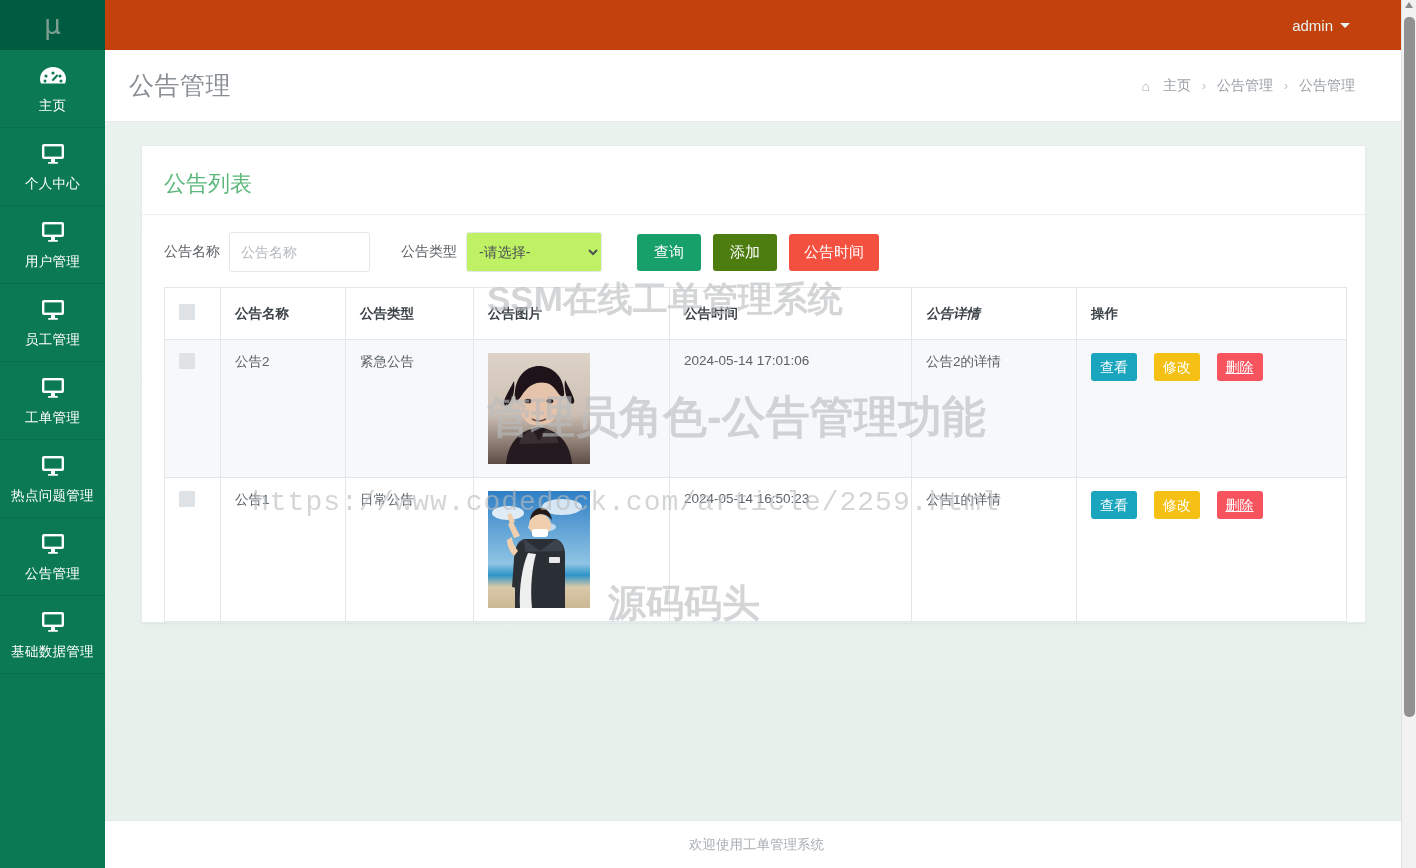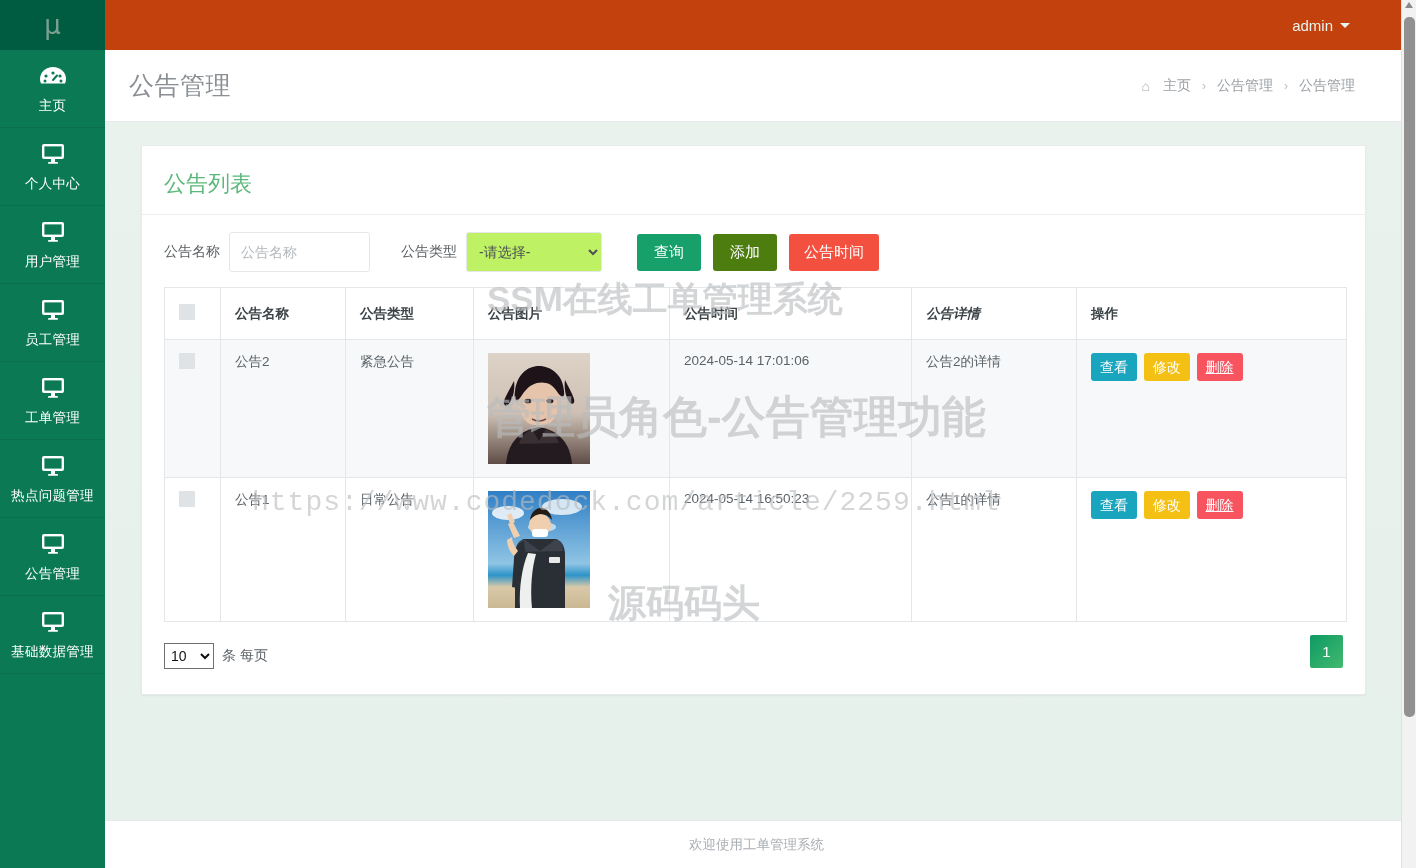--- a/index.html
+++ b/index.html
@@ -162,21 +162,21 @@
     border-radius: 1px; cursor: pointer;
   }
   .thumb {
     width: 102px; height: 111px; display: block;
     background: #d8cfc6;
   }
   .thumb.t2 { height: 117px; }
   .act-btn {
     display: inline-block; height: 28px; line-height: 28px;
     padding: 0 9px; border-radius: 3px; color: #fff;
-    font-size: 14px; cursor: pointer; margin-right: 3px;
+    font-size: 14px; cursor: pointer; margin-right: 13px;
     border: none; font-family: "Liberation Sans", sans-serif;
   }
   .act-view { background: #19a5bd; }
   .act-edit { background: #f4c013; }
   .act-del  { background: #f75460; text-decoration: underline; }
 
   
   .pager {
     display: flex; align-items: center;
     padding: 16px 22px 20px 22px; position: relative; height: 72px;
@@ -480,30 +480,20 @@
             <td>公告1的详情</td>
             <td>
               <button class="act-btn act-view">查看</button>
               <button class="act-btn act-edit">修改</button>
               <button class="act-btn act-del">删除</button>
             </td>
           </tr>
         </tbody>
       </table>
 
-      <div class="pager">
-        <select class="pagesize">
-          <option>10</option>
-          <option>20</option>
-          <option>50</option>
-          <option>100</option>
-        </select>
-        <span class="pager-text">条 每页</span>
-        <div class="page-num">1</div>
-      </div>
 
     </div>
   </div>
 
   <div class="wm wm1">SSM在线工单管理系统</div>
   <div class="wm wm2">管理员角色-公告管理功能</div>
   <div class="wm wm3">https://www.codedock.com/article/2259.html</div>
   <div class="wm wm4">源码码头</div>
 
   <div class="footer">

